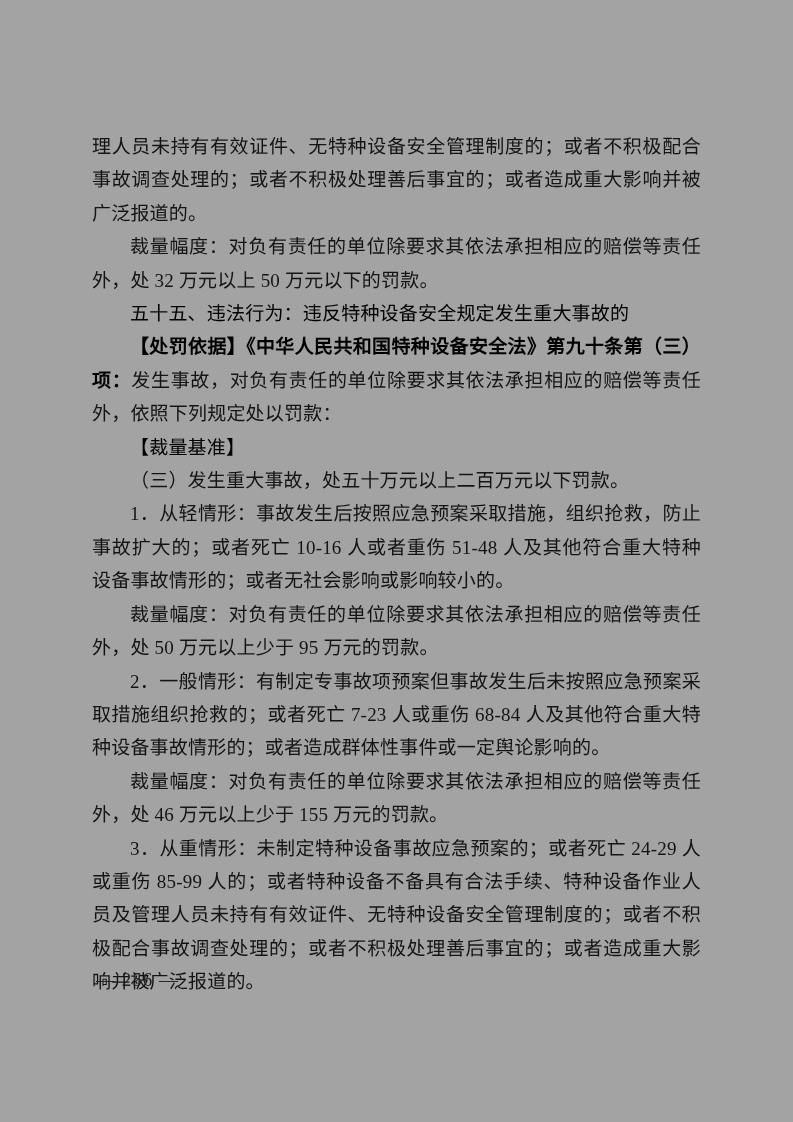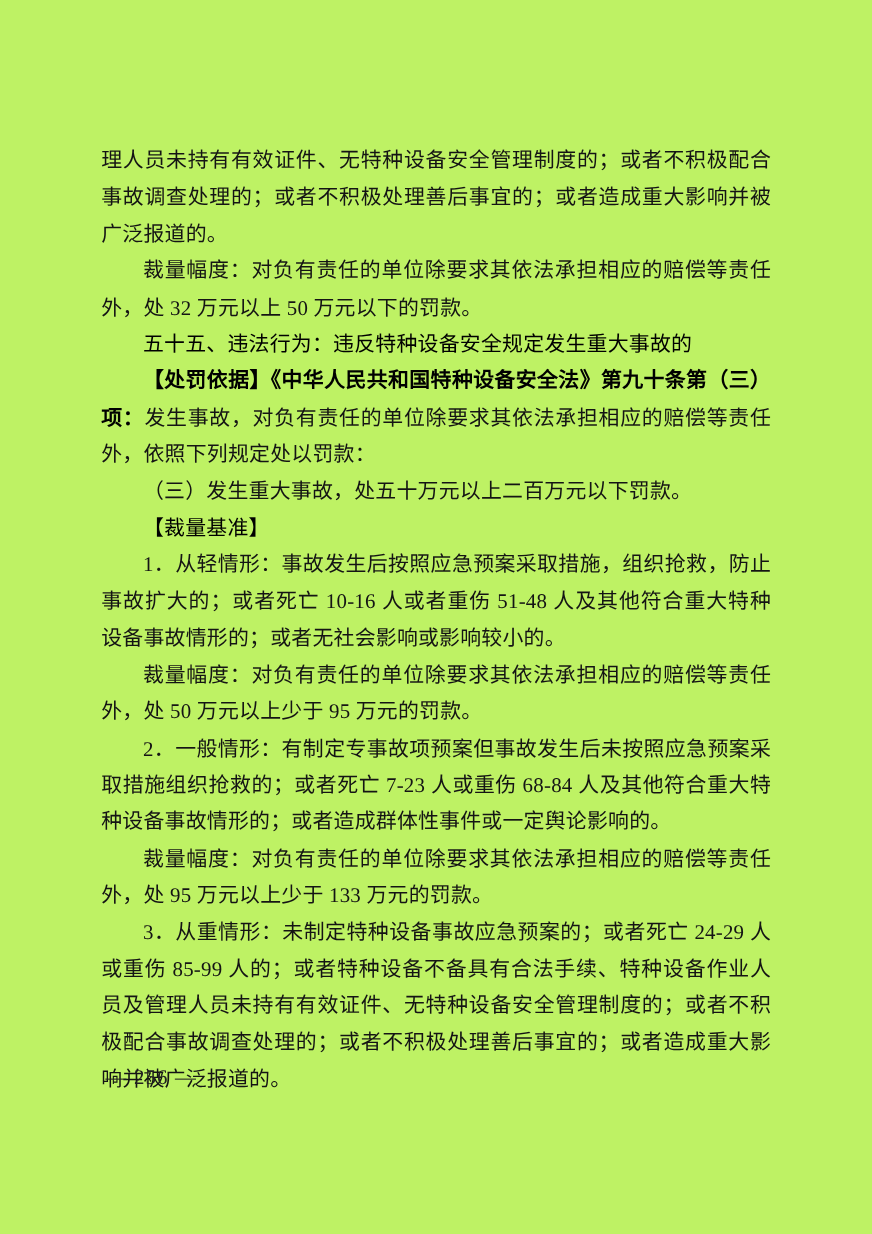--- a/index.html
+++ b/index.html
@@ -4,21 +4,21 @@
 <style>
   html, body {
     margin: 0;
     padding: 0;
     background: #ffffff;
   }
   .sheet {
     position: relative;
     width: 793px;
     height: 1122px;
-    background: #bef264;
+    background: #a3a3a3;
     overflow: hidden;
     font-family: "Liberation Serif", "DejaVu Serif", serif;
   }
   .doc-body {
     position: absolute;
     left: 92px;
     top: 130px;
     width: 609px;
     font-size: 19px;
     line-height: 33.4px;
@@ -53,22 +53,22 @@
 </style>
 </head>
 <body>
 
 <div class="sheet">
   <div class="doc-body" id="doc-body">
       <p class="para continuation">理人员未持有有效证件、无特种设备安全管理制度的；或者不积极配合事故调查处理的；或者不积极处理善后事宜的；或者造成重大影响并被广泛报道的。</p>
       <p class="para indent">裁量幅度：对负有责任的单位除要求其依法承担相应的赔偿等责任外，处 32 万元以上 50 万元以下的罚款。</p>
       <p class="para indent heading">五十五、违法行为：违反特种设备安全规定发生重大事故的</p>
       <p class="para indent"><span class="bold-prefix">【处罚依据】《中华人民共和国特种设备安全法》第九十条第（三）项：</span>发生事故，对负有责任的单位除要求其依法承担相应的赔偿等责任外，依照下列规定处以罚款：</p>
+      <p class="para indent heading">【裁量基准】</p>
       <p class="para indent">（三）发生重大事故，处五十万元以上二百万元以下罚款。</p>
-      <p class="para indent heading">【裁量基准】</p>
       <p class="para indent">1．从轻情形：事故发生后按照应急预案采取措施，组织抢救，防止事故扩大的；或者死亡 10-16 人或者重伤 51-48 人及其他符合重大特种设备事故情形的；或者无社会影响或影响较小的。</p>
       <p class="para indent">裁量幅度：对负有责任的单位除要求其依法承担相应的赔偿等责任外，处 50 万元以上少于 95 万元的罚款。</p>
       <p class="para indent">2．一般情形：有制定专事故项预案但事故发生后未按照应急预案采取措施组织抢救的；或者死亡 7-23 人或重伤 68-84 人及其他符合重大特种设备事故情形的；或者造成群体性事件或一定舆论影响的。</p>
-      <p class="para indent">裁量幅度：对负有责任的单位除要求其依法承担相应的赔偿等责任外，处 95 万元以上少于 133 万元的罚款。</p>
+      <p class="para indent">裁量幅度：对负有责任的单位除要求其依法承担相应的赔偿等责任外，处 46 万元以上少于 155 万元的罚款。</p>
       <p class="para indent">3．从重情形：未制定特种设备事故应急预案的；或者死亡 24-29 人或重伤 85-99 人的；或者特种设备不备具有合法手续、特种设备作业人员及管理人员未持有有效证件、无特种设备安全管理制度的；或者不积极配合事故调查处理的；或者不积极处理善后事宜的；或者造成重大影响并被广泛报道的。</p>
     </div>
   <div class="page-footer">— 256 —</div>
 </div>
 
 </body></html>

